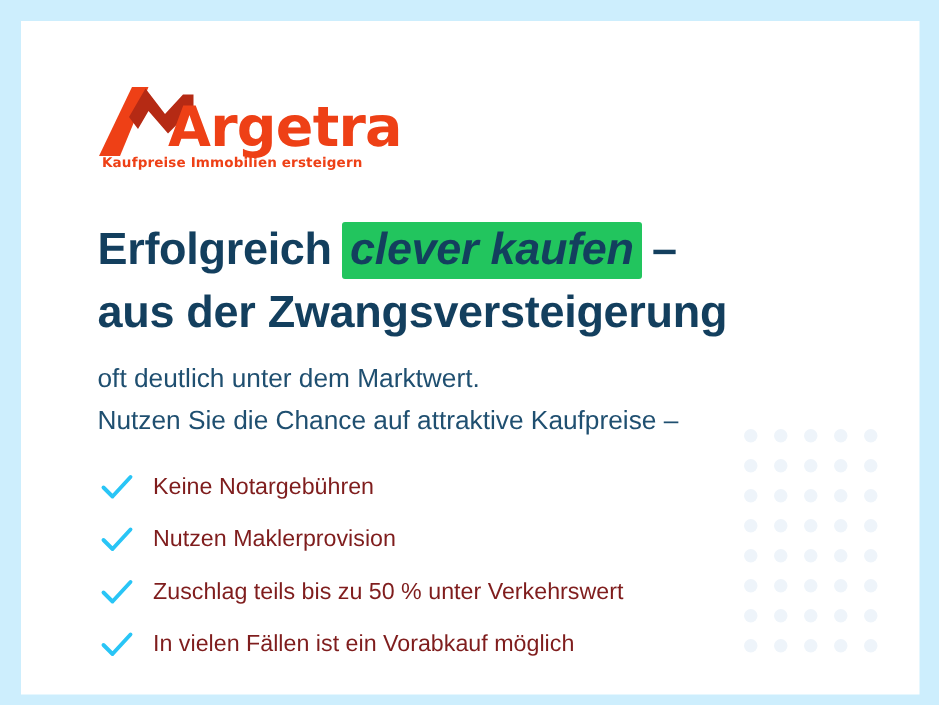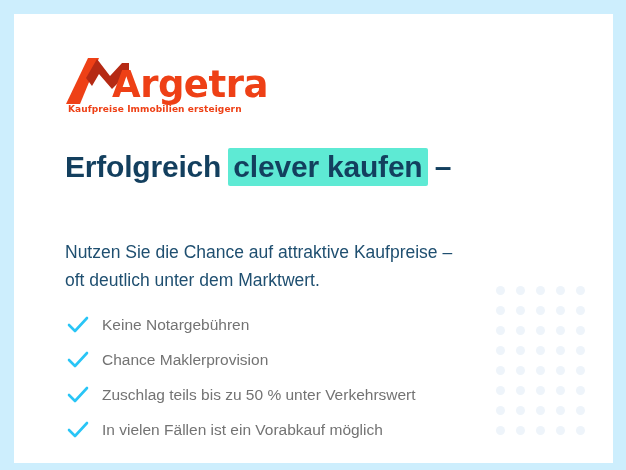--- a/index.html
+++ b/index.html
@@ -85,24 +85,25 @@
     left:51px; top:134px;
     width:480px;
     font-size:30px;
     line-height:38px;
     font-weight:700;
     color:#133f5e;
     letter-spacing:-0.2px;
     z-index:2;
   }
   .headline .hl {
-    background:#5eead4;
+    background:#22c55e;
     padding:2px 5px 3px 5px;
     border-radius:2px;
     margin:0 -1px;
+    font-style:italic;
   }
   .headline .l2 { display:block; margin-top:4px; }
 
   
   .sub {
     position:absolute;
     left:51px; top:224px;
     width:500px;
     font-size:17.5px;
     line-height:28px;
@@ -126,21 +127,21 @@
   .bullet .chk {
     width:24px; height:24px;
     flex:0 0 24px;
     margin-right:12px;
     display:flex;
     align-items:center;
     justify-content:center;
   }
   .bullet .txt {
     font-size:15.5px;
-    color:#737373;
+    color:#7f1d1d;
     white-space:nowrap;
   }
 </style>
 </head>
 <body>
 
 <div id="root">
   <div class="card">
 
     <div class="dot-grid">
@@ -195,43 +196,44 @@
           </svg>
         </span>
         <span class="logo-word">Argetra</span>
       </div>
       <span class="logo-tag">Kaufpreise Immobilien ersteigern</span>
     </div>
 
 
     <h1 class="headline">
       <span><span>Erfolgreich </span><span class="hl">clever kaufen</span><span> –</span></span>
+      <span class="l2">aus der Zwangsversteigerung</span>
     </h1>
 
     <p class="sub">
+      <span>oft deutlich unter dem Marktwert.</span>
       <span>Nutzen Sie die Chance auf attraktive Kaufpreise –</span>
-      <span>oft deutlich unter dem Marktwert.</span>
     </p>
 
     <ul class="bullets">
       <li class="bullet">
         <span class="chk">
           <svg width="22" height="18" viewBox="0 0 22 18" xmlns="http://www.w3.org/2000/svg">
             <path d="M2 9 L8 15 L20 2" fill="none" stroke="#29c5f6" stroke-width="2.6" stroke-linecap="round" stroke-linejoin="round"></path>
           </svg>
         </span>
         <span class="txt">Keine Notargebühren</span>
       </li>
       <li class="bullet">
         <span class="chk">
           <svg width="22" height="18" viewBox="0 0 22 18" xmlns="http://www.w3.org/2000/svg">
             <path d="M2 9 L8 15 L20 2" fill="none" stroke="#29c5f6" stroke-width="2.6" stroke-linecap="round" stroke-linejoin="round"></path>
           </svg>
         </span>
-        <span class="txt">Chance Maklerprovision</span>
+        <span class="txt">Nutzen Maklerprovision</span>
       </li>
       <li class="bullet">
         <span class="chk">
           <svg width="22" height="18" viewBox="0 0 22 18" xmlns="http://www.w3.org/2000/svg">
             <path d="M2 9 L8 15 L20 2" fill="none" stroke="#29c5f6" stroke-width="2.6" stroke-linecap="round" stroke-linejoin="round"></path>
           </svg>
         </span>
         <span class="txt">Zuschlag teils bis zu 50 % unter Verkehrswert</span>
       </li>
       <li class="bullet">

